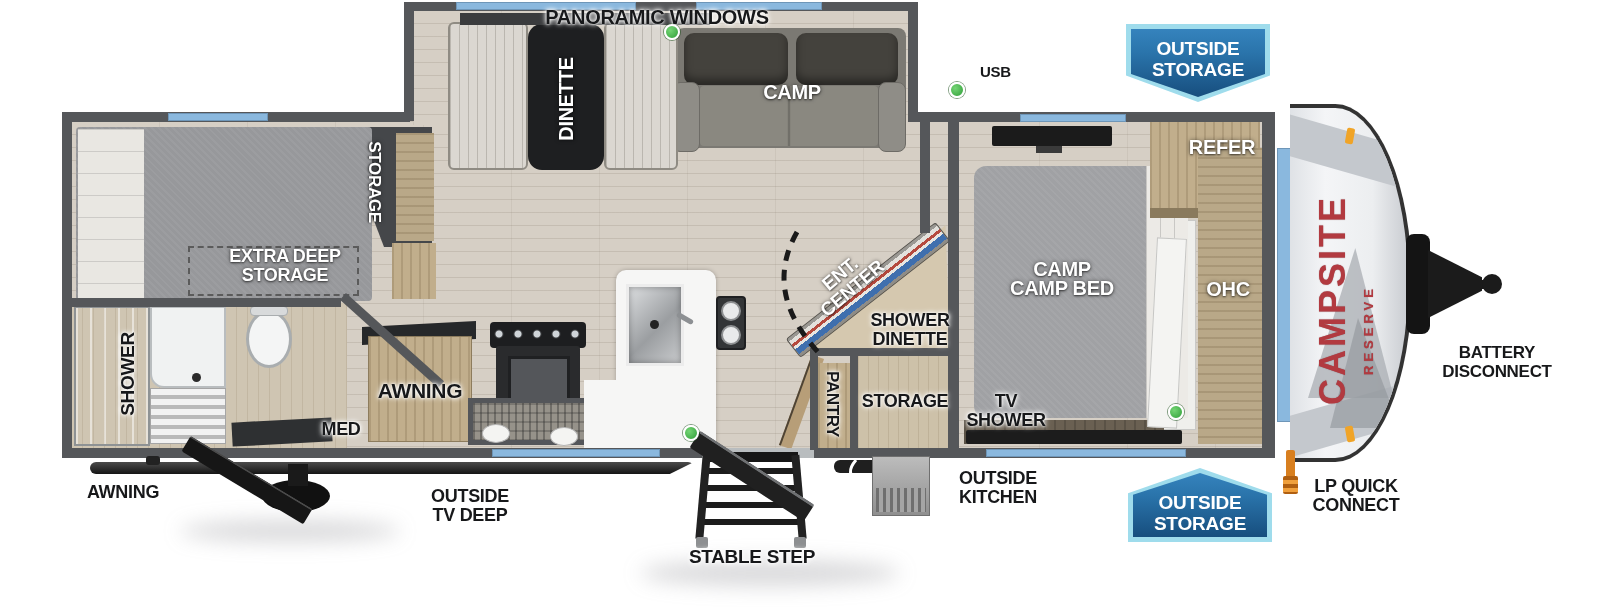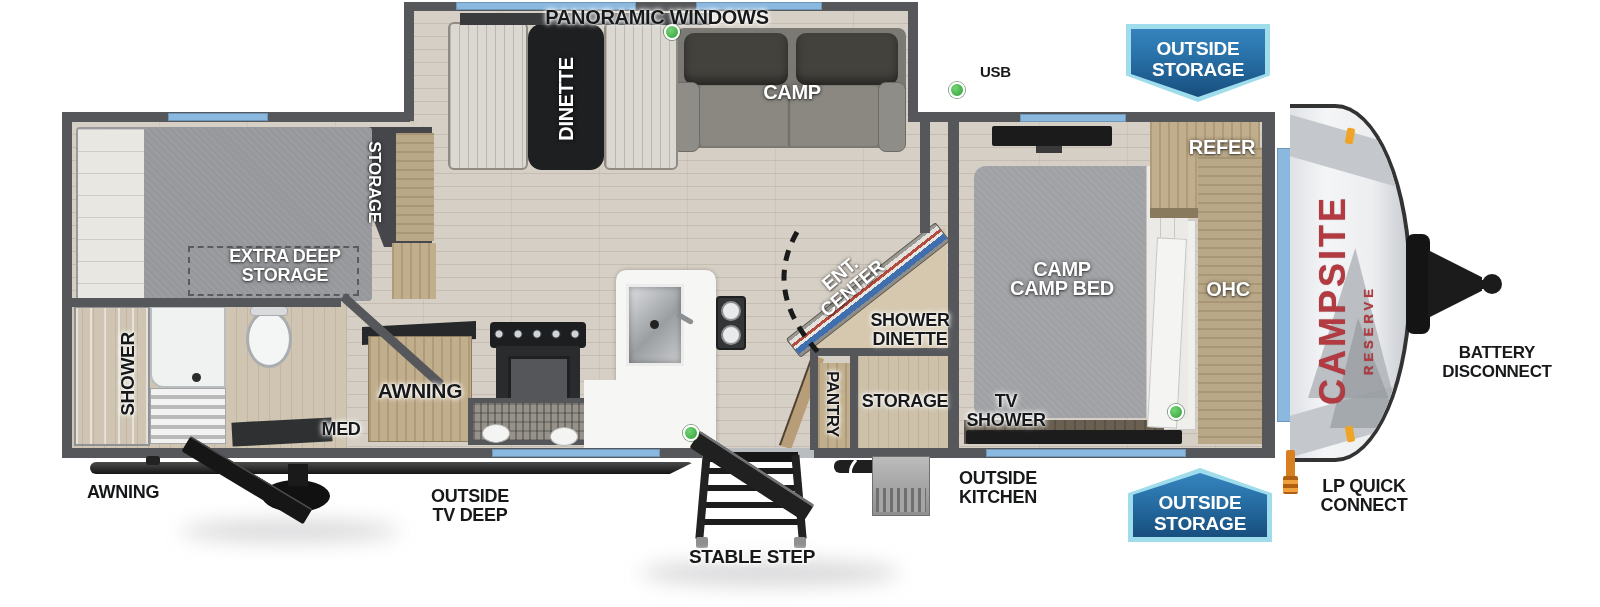--- a/index.html
+++ b/index.html
@@ -206,21 +206,21 @@
   <div class="lbl lbl-w" style="left:1062px;top:279px;font-size:20px;transform:translate(-50%,-50%);"><span>CAMP</span><br><span>CAMP BED</span></div>
   <div class="lbl lbl-w" style="left:1222px;top:147px;font-size:20px;transform:translate(-50%,-50%);">REFER</div>
   <div class="lbl lbl-w" style="left:1228px;top:289px;font-size:20px;transform:translate(-50%,-50%);">OHC</div>
   <div class="lbl" style="left:1006px;top:411px;font-size:18px;transform:translate(-50%,-50%);"><span>TV</span><br><span>SHOWER</span></div>
 
   <div class="lbl" style="left:1497px;top:362px;font-size:17px;transform:translate(-50%,-50%);"><span>BATTERY</span><br><span>DISCONNECT</span></div>
   <div class="lbl" style="left:123px;top:492px;font-size:18px;transform:translate(-50%,-50%);">AWNING</div>
   <div class="lbl" style="left:470px;top:506px;font-size:18px;transform:translate(-50%,-50%);"><span>OUTSIDE</span><br><span>TV DEEP</span></div>
   <div class="lbl" style="left:752px;top:556px;font-size:19px;transform:translate(-50%,-50%);">STABLE STEP</div>
   <div class="lbl" style="left:998px;top:488px;font-size:18px;transform:translate(-50%,-50%);"><span>OUTSIDE</span><br><span>KITCHEN</span></div>
-  <div class="lbl" style="left:1356px;top:496px;font-size:18px;transform:translate(-50%,-50%);margin-left:8px;"><span>LP QUICK</span><br><span>CONNECT</span></div>
+  <div class="lbl" style="left:1356px;top:496px;font-size:18px;transform:translate(-50%,-50%);"><span>LP QUICK</span><br><span>CONNECT</span></div>
 
   <div class="badge" style="left:1126px;top:24px;width:144px;height:78px;">
     <div class="outer pent-down"></div>
     <div class="inner pent-down"></div>
     <div class="txt" style="top:14px;"><span>OUTSIDE</span><br><span>STORAGE</span></div>
   </div>
   <div class="badge" style="left:1128px;top:468px;width:144px;height:74px;">
     <div class="outer pent-up"></div>
     <div class="inner pent-up"></div>
     <div class="txt" style="top:24px;"><span>OUTSIDE</span><br><span>STORAGE</span></div>

